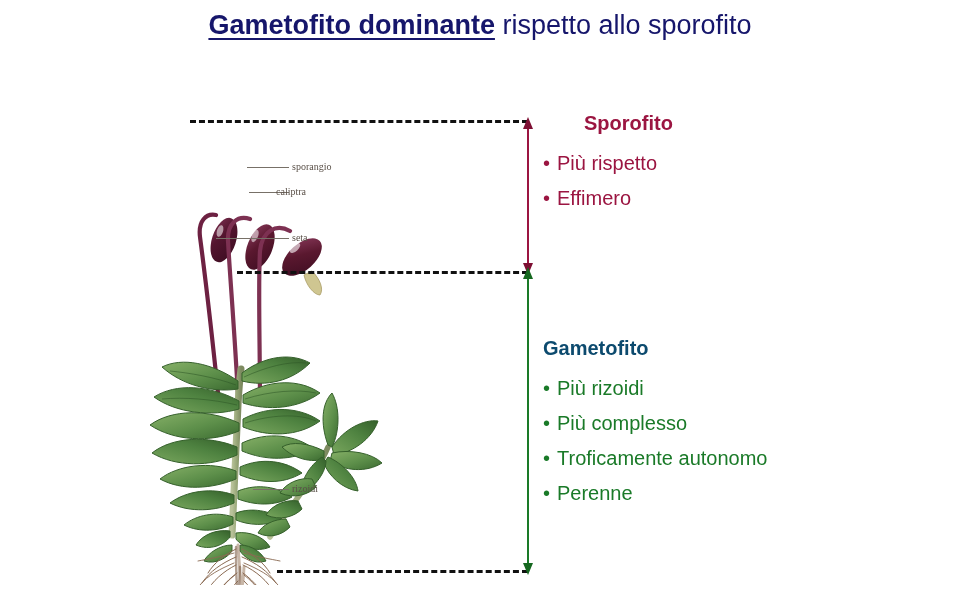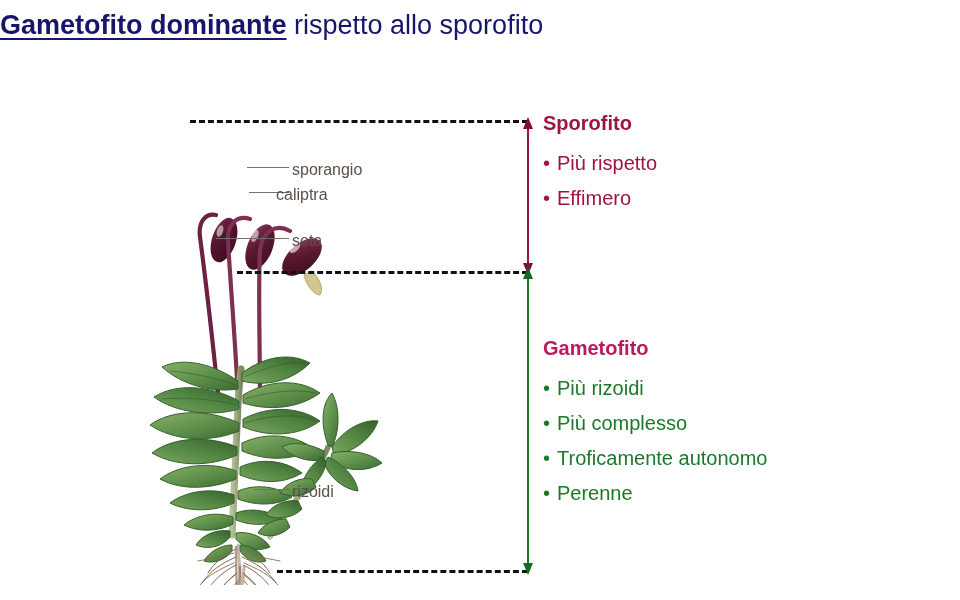--- a/index.html
+++ b/index.html
@@ -17,21 +17,21 @@
     background: #ffffff;
     overflow: hidden;
   }
 
   
   #title {
     position: absolute;
     left: 0;
     top: 10px;
     width: 960px;
-    text-align: left;
+    text-align: center;
     font-size: 27px;
     color: #16166b;
     white-space: nowrap;
     letter-spacing: 0px;
   }
   #title .strong {
     font-weight: bold;
     text-decoration: underline;
     text-underline-offset: 4px;
   }
@@ -57,23 +57,23 @@
   .bullet-row {
     font-size: 20px;
     line-height: 35px;
     white-space: nowrap;
   }
   .bullet-dot {
     display: inline-block;
     width: 14px;
   }
   #sporofito-block { color: #9b1541; }
-  #sporofito-block .block-heading { color: #9b1541; }
+  #sporofito-block .block-heading { color: #9b1541; margin-left: 41px; }
   #gametofito-block { color: #1a7a28; }
-  #gametofito-block .block-heading { color: #be185d; }
+  #gametofito-block .block-heading { color: #0c4a6e; }
 
   
   .dashed-line {
     position: absolute;
     height: 0;
     border-top: 3px dashed #111111;
   }
   #dash-top    { left: 190px; top: 120px; width: 338px; }
   #dash-middle { left: 237px; top: 271px; width: 291px; }
   #dash-bottom { left: 277px; top: 570px; width: 251px; }
@@ -91,24 +91,24 @@
     position: absolute;
     left: 120px;
     top: 105px;
     width: 300px;
     height: 480px;
   }
 
   
   .leader-label {
     position: absolute;
-    font-size: 16px;
+    font-size: 10px;
     color: #5a5048;
     white-space: nowrap;
-    font-family: Liberation Sans, sans-serif;
+    font-family: Liberation Serif, serif;
   }
   #label-sporangio { left: 292px; top: 161px; }
   #label-caliptra  { left: 276px; top: 186px; }
   #label-seta      { left: 292px; top: 232px; }
   #label-rizoidi   { left: 292px; top: 483px; }
 
   .leader-line {
     position: absolute;
     height: 0;
     border-top: 1px solid #777067;

